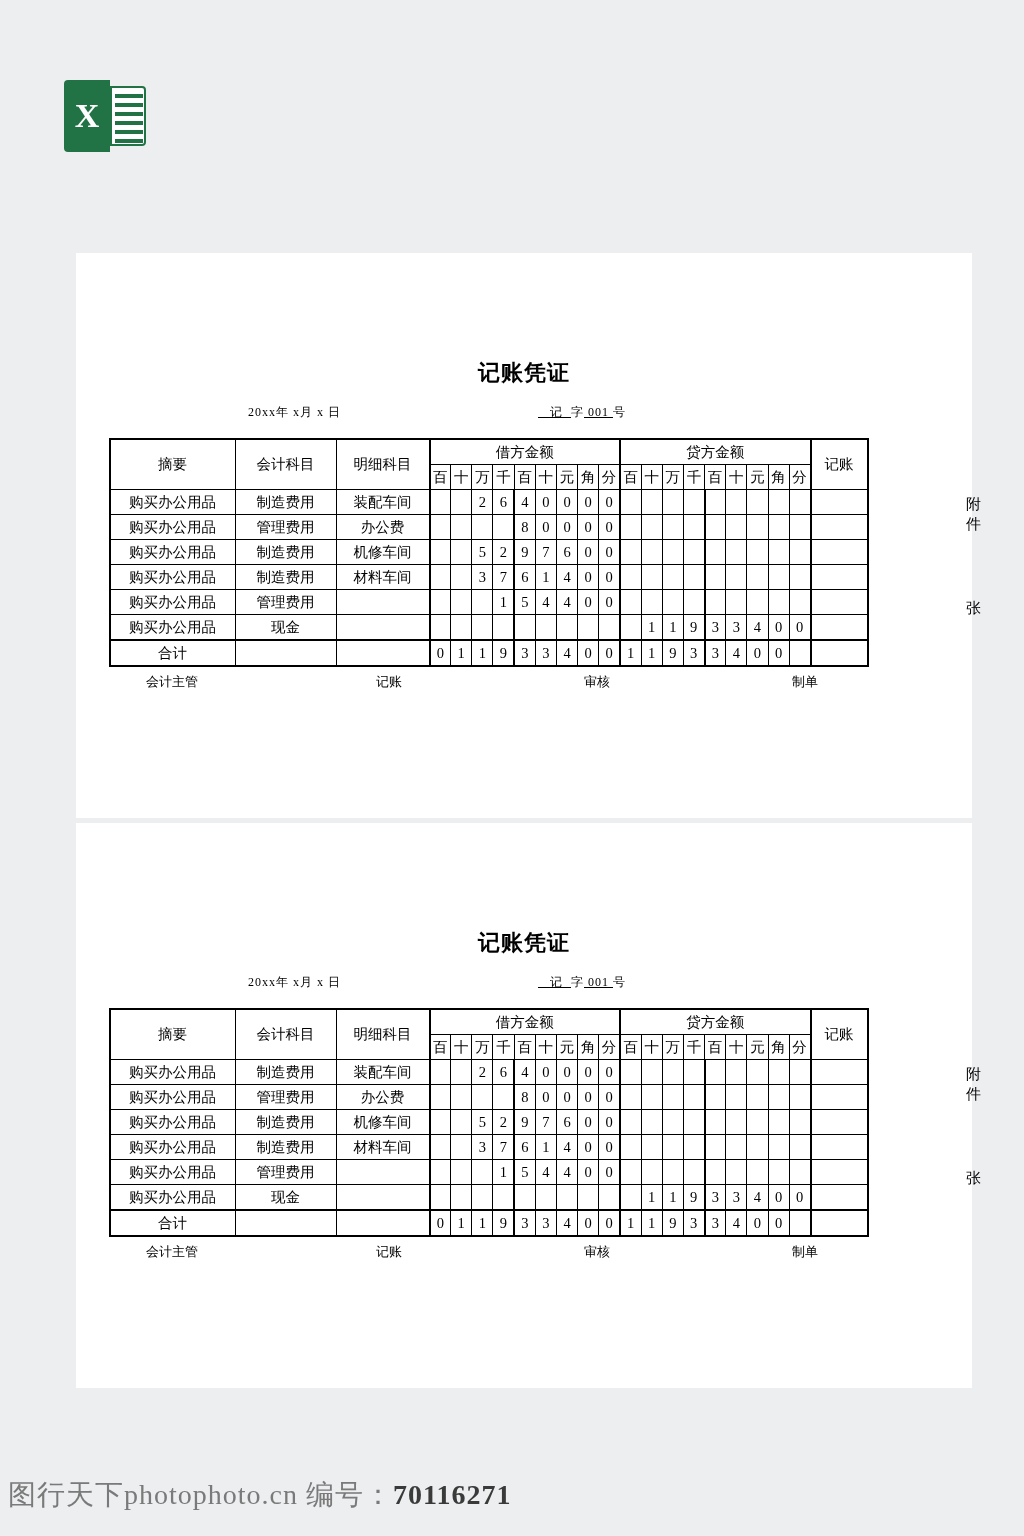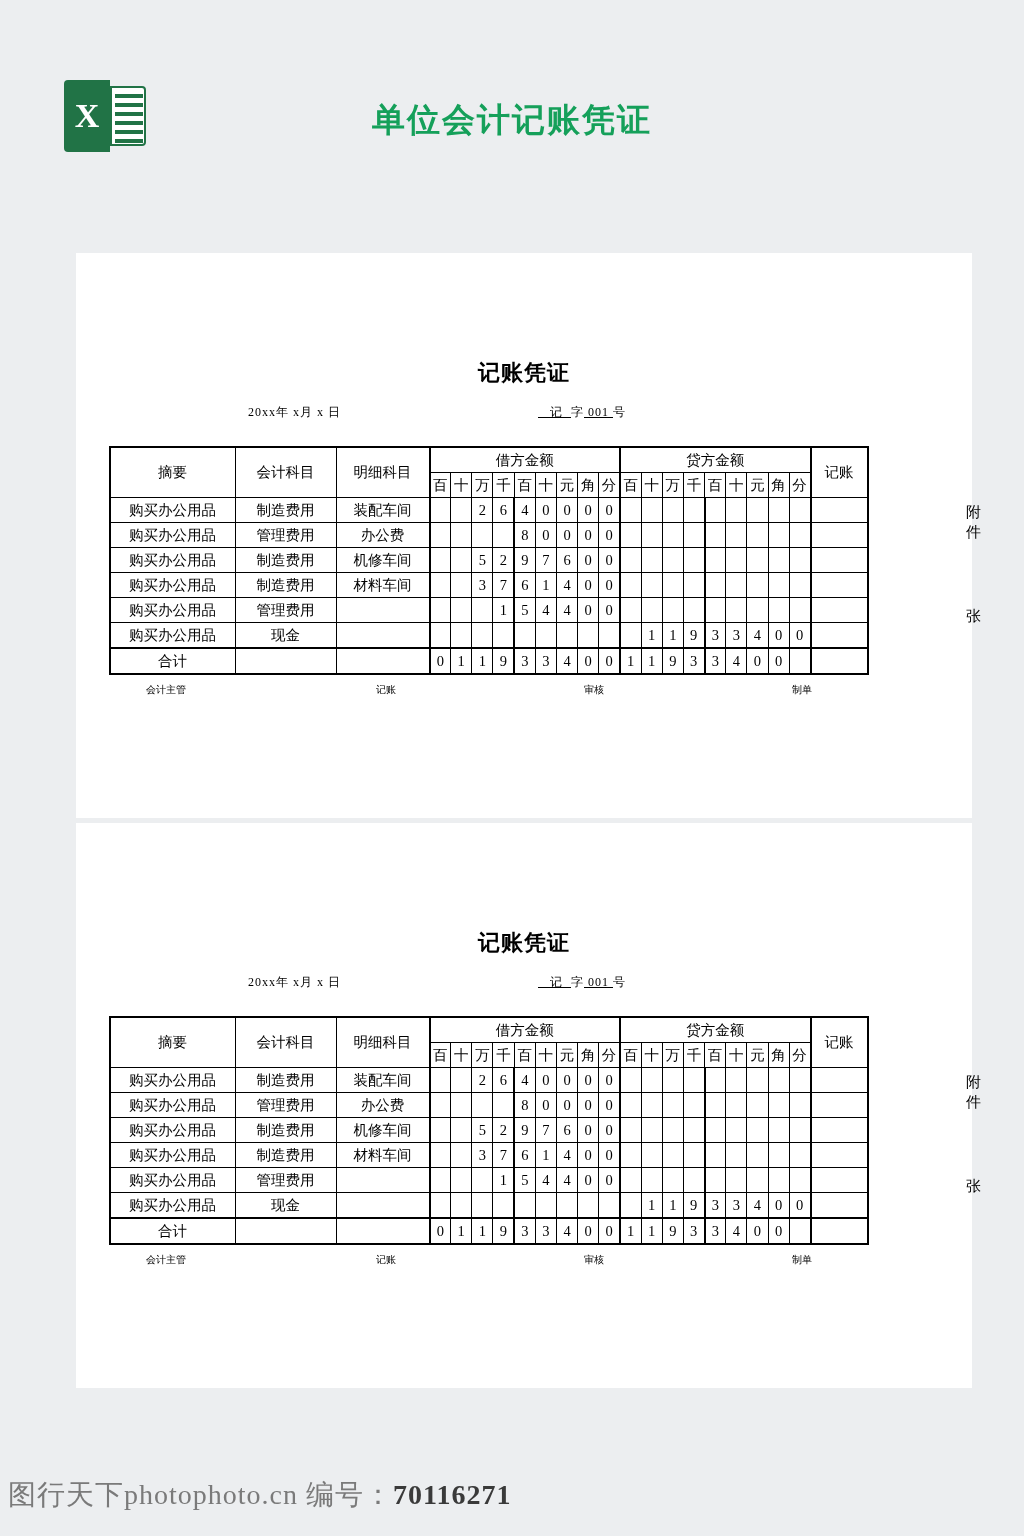--- a/index.html
+++ b/index.html
@@ -116,21 +116,21 @@
     position: absolute;
     left: 462px;
     top: 0;
     letter-spacing: 1px;
   }
   .meta-no u { text-decoration: underline; }
 
   
   .tbl-wrap {
     position: relative;
-    margin: 8px auto;
+    margin: 0 auto;
     width: 831px;
   }
   table.voucher {
     border-collapse: collapse;
     width: 760px;
     table-layout: fixed;
     font-family: "Liberation Serif", serif;
   }
   table.voucher td, table.voucher th {
     border: 1px solid #000;
@@ -161,21 +161,21 @@
     width: 28px;
   }
   .side-fu { top: 56px; }
   .side-zhang { top: 160px; }
 
   .sign-row {
     position: relative;
     width: 760px;
     margin: 6px auto 0 auto;
     height: 26px;
-    font-size: 10px;
+    font-size: 13px;
     font-family: "Liberation Serif", serif;
   }
   .sign-row span { position: absolute; top: 0; }
   .sign-1 { left: 2px; }
   .sign-2 { left: 232px; }
   .sign-3 { left: 440px; }
   .sign-4 { left: 648px; }
 
   
   .footer {
@@ -202,21 +202,20 @@
     <div class="green">X</div>
     <div class="sheet">
       <i></i>
         <i></i>
         <i></i>
         <i></i>
         <i></i>
         <i></i>
     </div>
   </div>
-  <div class="main-title">单位会计记账凭证</div>
 </div>
 
 <div class="sheet-page" id="page-1">
   <div class="voucher-title">记账凭证</div>
   <div class="meta-row">
     <div class="meta-date">20xx年  x月  x 日</div>
     <div class="meta-no">
       <u>&nbsp;&nbsp;&nbsp;<span>记</span>&nbsp;&nbsp;</u><span>字</span><u>&nbsp;<span>001</span>&nbsp;</u><span>号</span>
     </div>
   </div>

